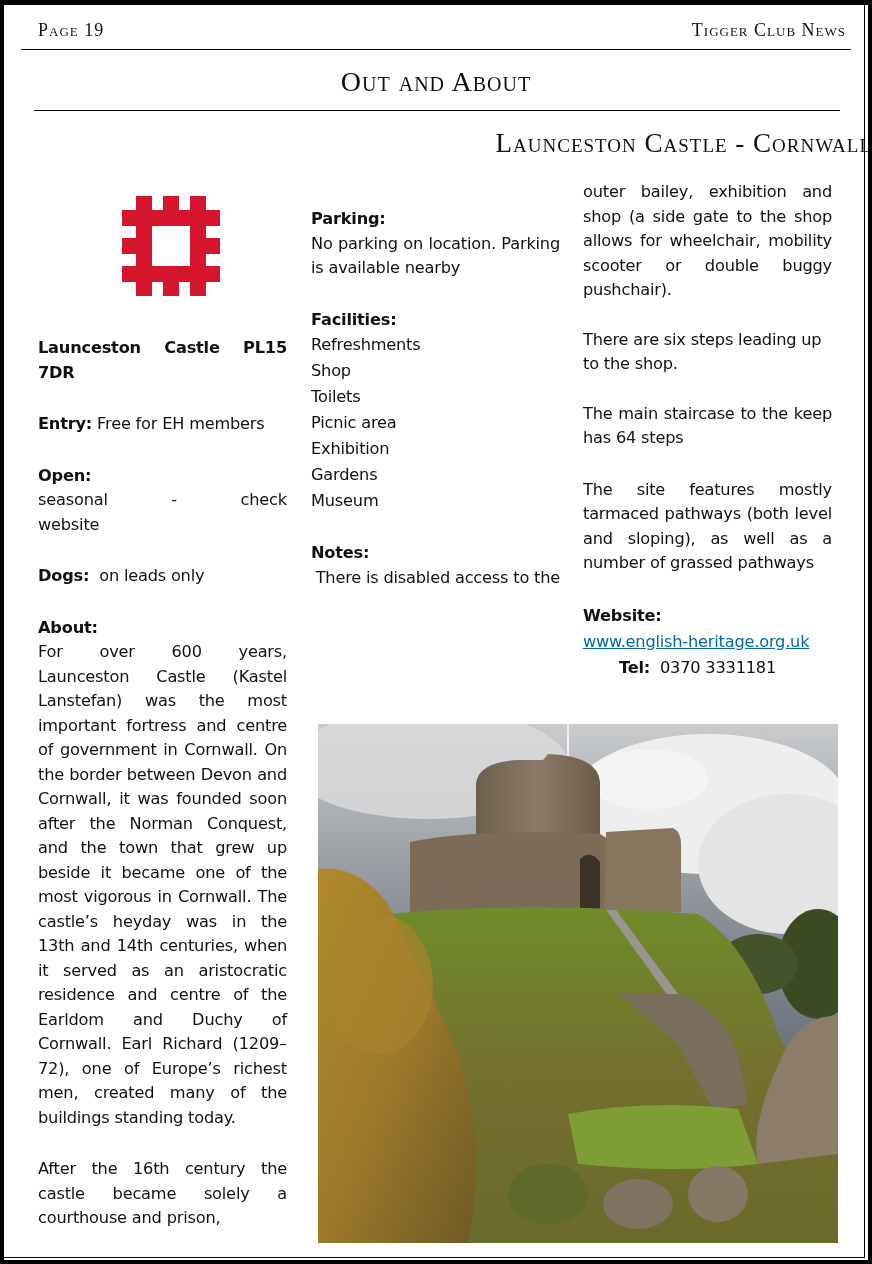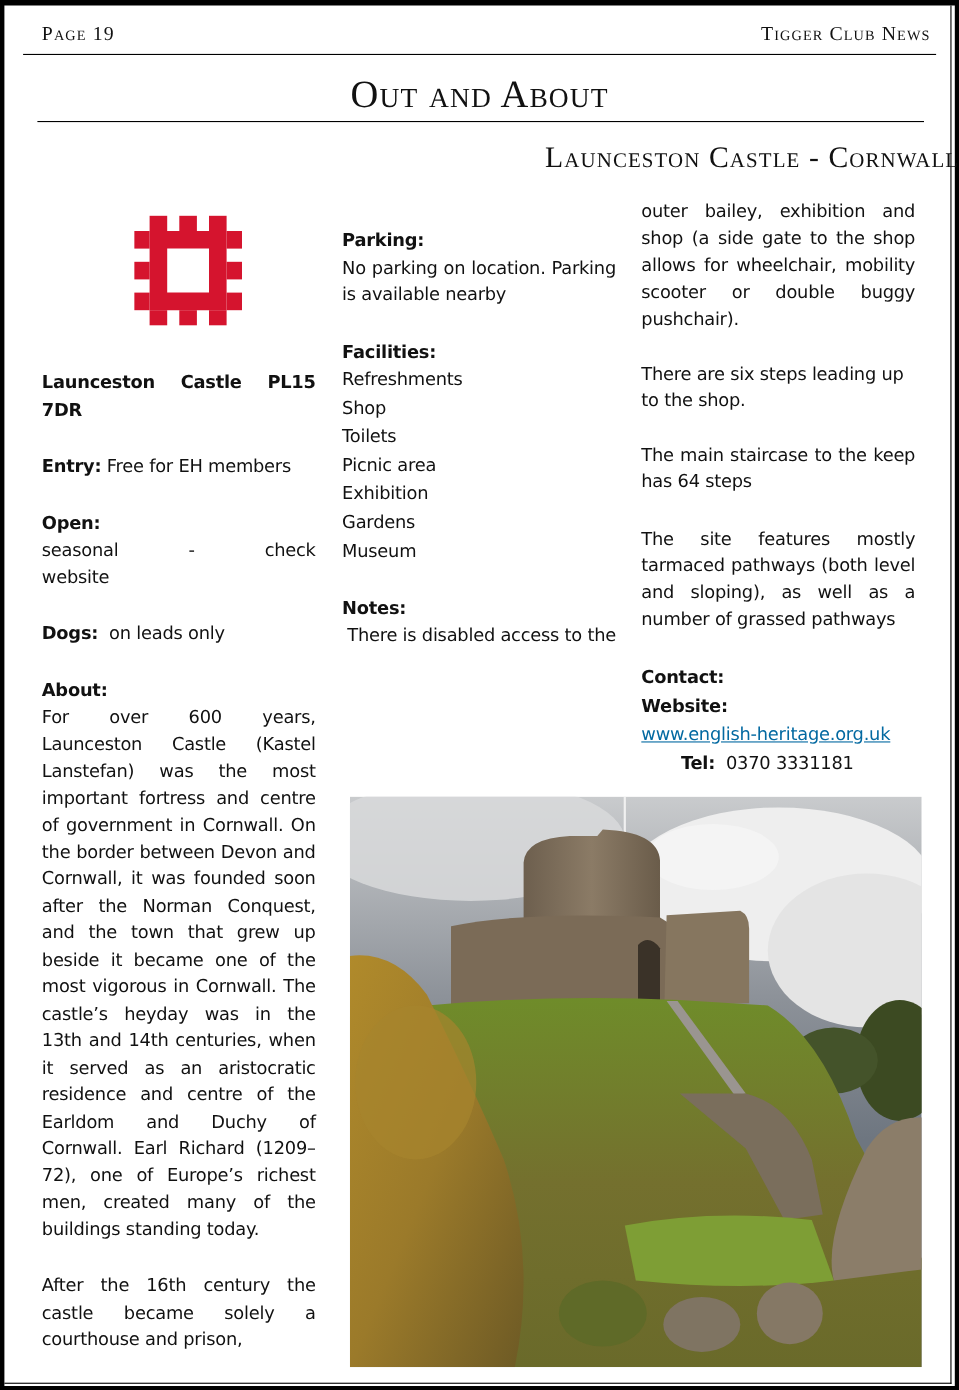--- a/index.html
+++ b/index.html
@@ -13,21 +13,21 @@
   .border-bottom-thick { position: absolute; left: 0; bottom: 0; width: 872px; height: 4px; background: #000; }
   .border-bottom-thin { position: absolute; left: 4px; top: 1257px; width: 861px; height: 1px; background: #000; }
 
   .smallcaps { font-family: "Liberation Serif", "DejaVu Serif", serif; font-variant: small-caps; letter-spacing: 1px; }
 
   .running-header { position: absolute; top: 20px; left: 26px; right: 26px; height: 26px; }
   .page-num { position: absolute; left: 0; top: 0; font-size: 18px; margin-left: 12px; }
   .pub-name { position: absolute; right: 0; top: 0; font-size: 18px; }
   .rule-1 { position: absolute; left: 21px; top: 49px; width: 830px; height: 1px; background: #000; }
 
-  .section-title { position: absolute; top: 66px; left: 0; width: 872px; text-align: center; font-size: 35px; }
+  .section-title { position: absolute; top: 66px; left: 0; width: 872px; text-align: center; font-size: 28px; }
   .rule-2 { position: absolute; left: 34px; top: 110px; width: 806px; height: 1px; background: #000; }
   .article-title { position: absolute; top: 128px; left: 0; width: 872px; text-align: right; font-size: 27px; }
 
   .col { position: absolute; font-family: "DejaVu Sans", sans-serif; font-size: 16.2px; line-height: 24.5px; text-align: justify; letter-spacing: -0.2px; }
   .col p { margin: 0; }
   .col b { font-weight: bold; }
   .gap { height: 27px; }
   .gap-s { height: 25px; }
 
   .col-1 { left: 38px; top: 336px; width: 249px; }
@@ -124,21 +124,20 @@
 
 <div class="col col-3">
   <p>outer bailey, exhibition and shop (a side gate to the shop allows for wheelchair, mobility scooter or double buggy pushchair).</p>
   <div class="gap-s"></div>
   <p style="text-align:left;">There are six steps leading up to the shop.</p>
   <div class="gap-s"></div>
   <p>The main staircase to the keep has 64 steps</p>
   <div class="gap"></div>
   <p>The site features mostly tarmaced pathways (both level and sloping), as well as a number of grassed pathways</p>
   <div class="gap"></div>
-  <p style="line-height:26px;"><b>Contact:</b></p>
   <p style="line-height:26px;"><b>Website:</b></p>
   <p style="line-height:26px; text-align:left;"><a class="link">www.english-heritage.org.uk</a></p>
   <p style="line-height:26px; text-align:left;margin-left:36px;"><b>Tel:</b>&nbsp; <span>0370 3331181</span></p>
 </div>
 
 <div class="photo">
   <svg width="520" height="519" viewBox="0 0 520 519" preserveAspectRatio="none">
     <defs>
       <linearGradient id="sky" x1="0" y1="0" x2="0" y2="1">
         <stop offset="0" stop-color="#c9cbcd"></stop>

